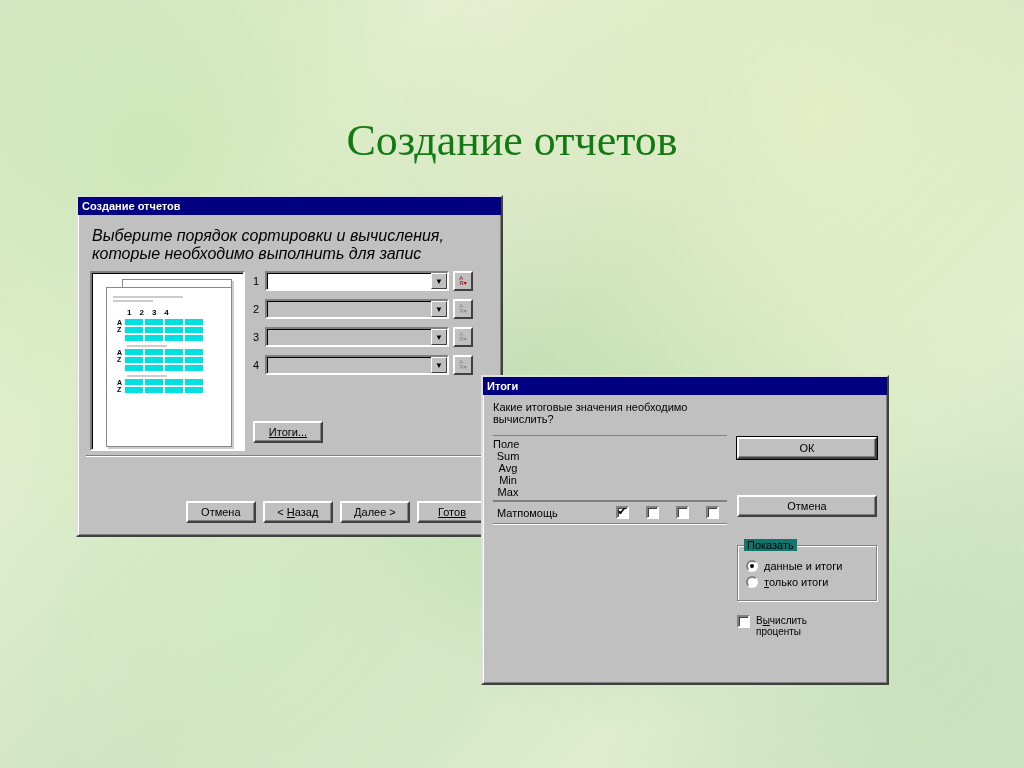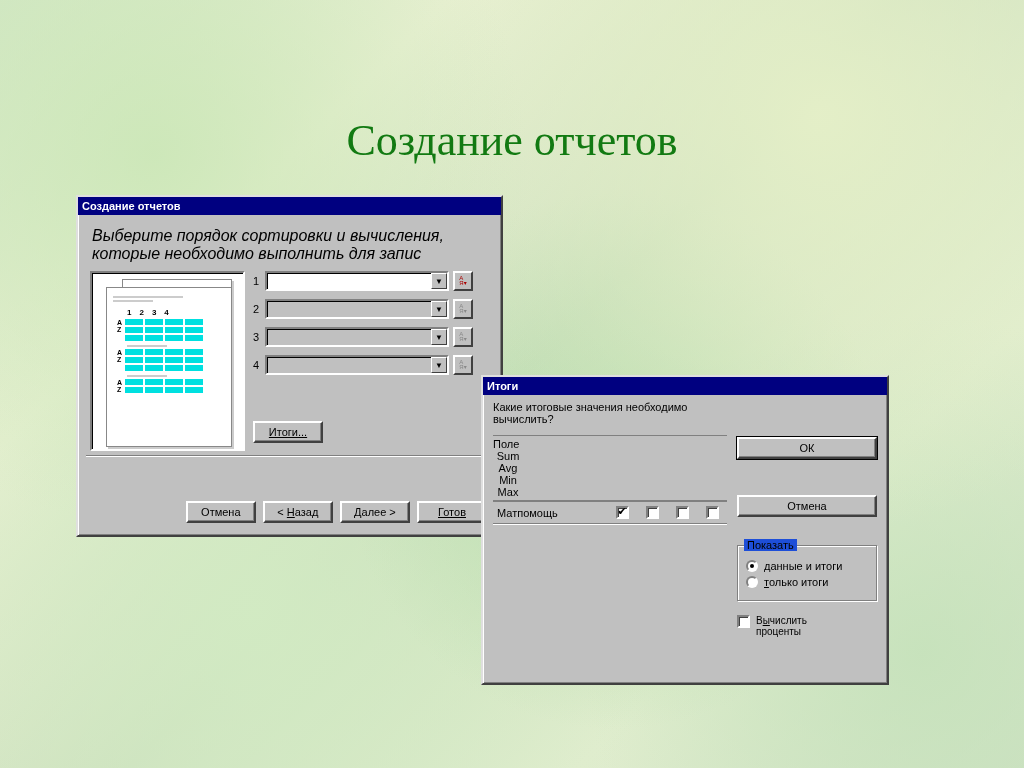--- a/index.html
+++ b/index.html
@@ -90,21 +90,21 @@
 .trow { display:flex; align-items:center; height:22px; border-bottom:1px solid #808080; box-shadow: 0 1px 0 #fff;}
 .trow .c1 { flex:1; padding-left:4px; font-size:11px;}
 .trow .cc { width:30px; text-align:center; }
 .chk { display:inline-block; width:13px; height:13px; background:#fff;
   border:2px solid; border-color:#808080 #fff #fff #808080;
   box-shadow: inset 1px 1px 0 #404040; vertical-align:middle; position:relative;}
 .chk.on::after { content:"✔"; position:absolute; top:-3px; left:0; font-size:11px; }
 
 .groupbox { border:1px solid #808080; box-shadow:1px 1px 0 #fff inset, 1px 1px 0 #fff;
   padding:10px 8px 8px 8px; margin-top:10px; position:relative; }
-.groupbox .legend { position:absolute; top:-7px; left:6px; background:#1d4ed8; padding:0 3px; font-size:11px;}
+.groupbox .legend { position:absolute; top:-7px; left:6px; background:#0f766e; padding:0 3px; font-size:11px;}
 .radio-row { display:flex; align-items:center; margin:4px 0; font-size:11px;}
 .radio { width:12px; height:12px; border-radius:50%; background:#fff;
   border:2px solid; border-color:#808080 #fff #fff #808080; margin-right:6px; position:relative;}
 .radio.on::after { content:""; position:absolute; top:2px; left:2px; width:4px; height:4px; background:#000; border-radius:50%;}
 .chk-row { display:flex; align-items:flex-start; margin-top:14px; font-size:10px;}
 .chk-row .chk { margin-right:6px; }
 
 .u { text-decoration: underline; }
 </style>
 </head>

